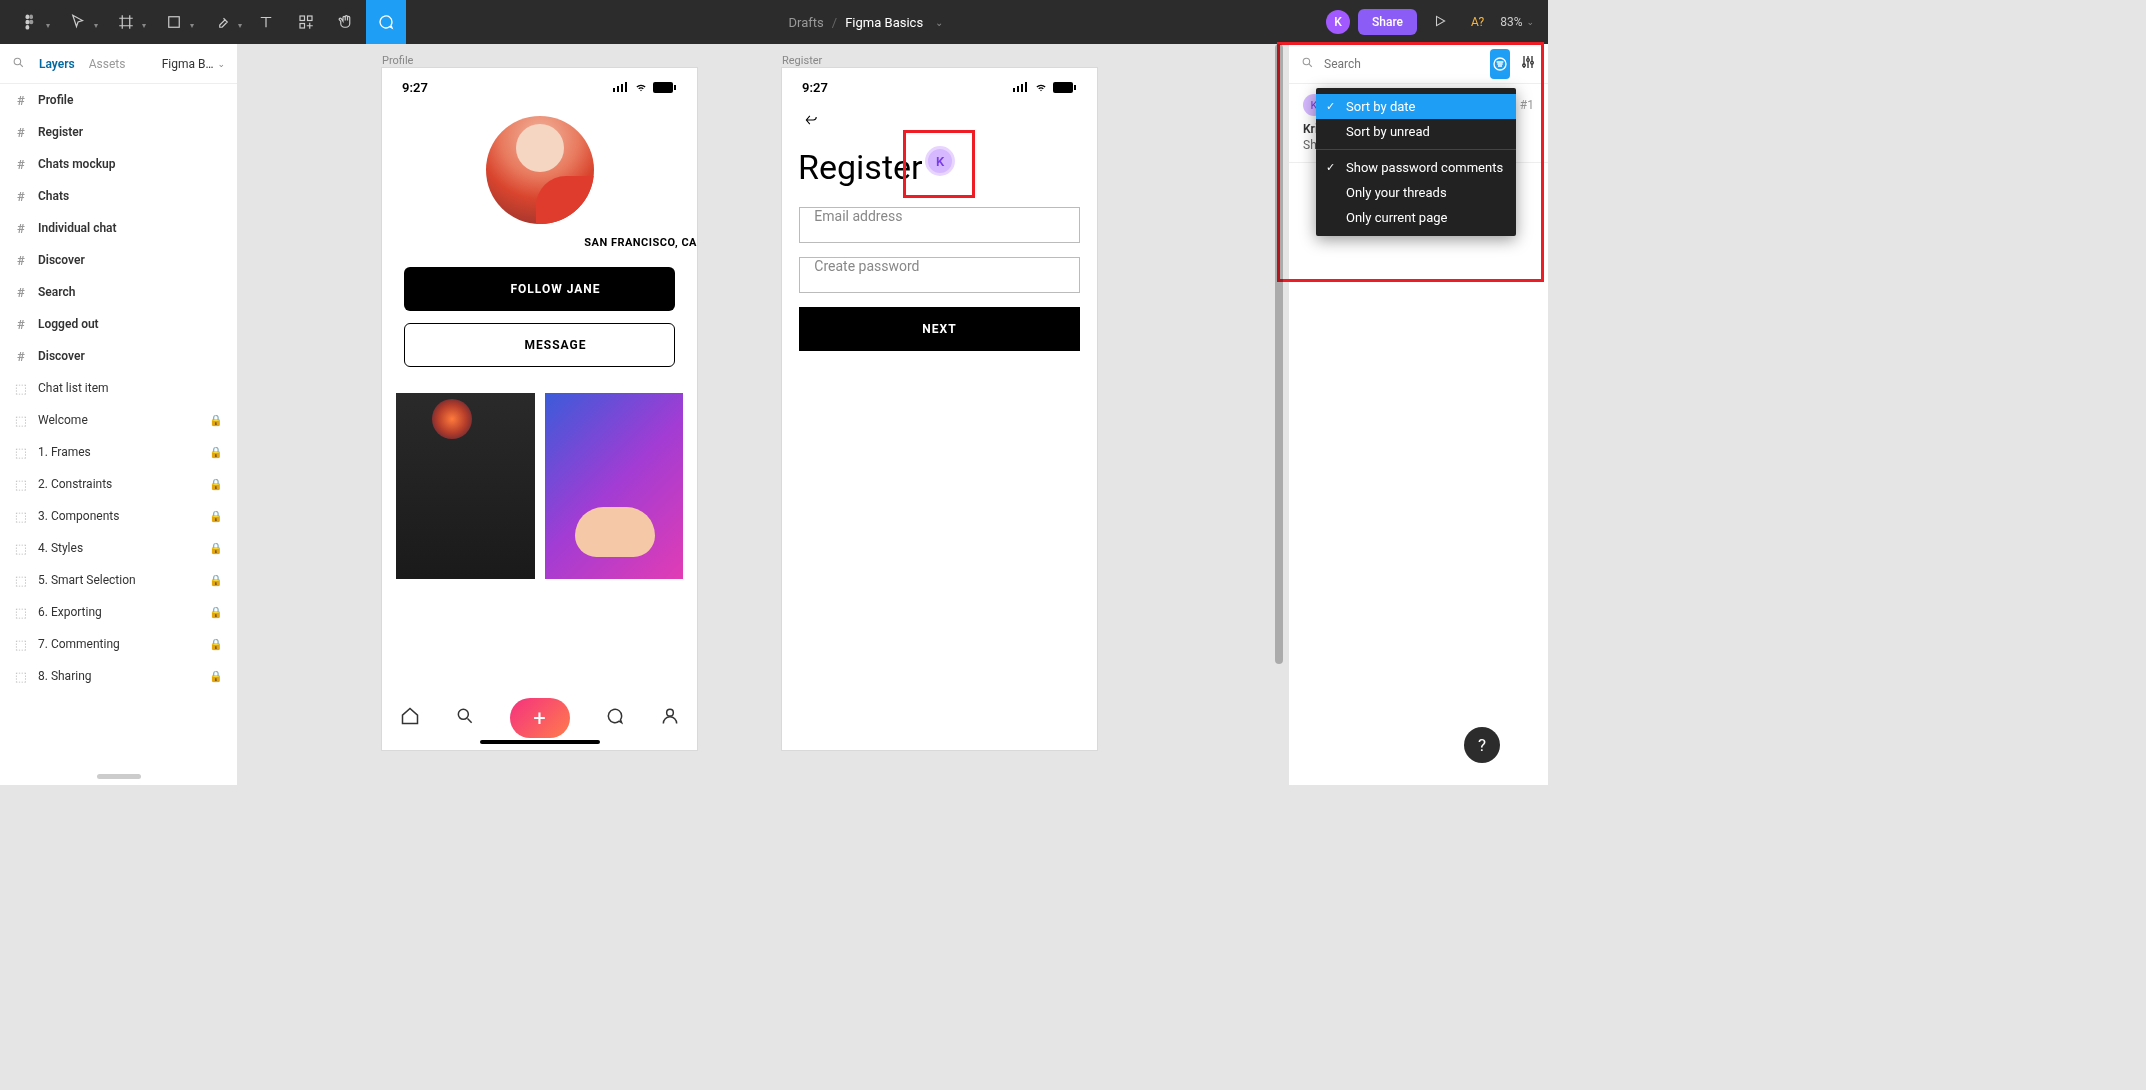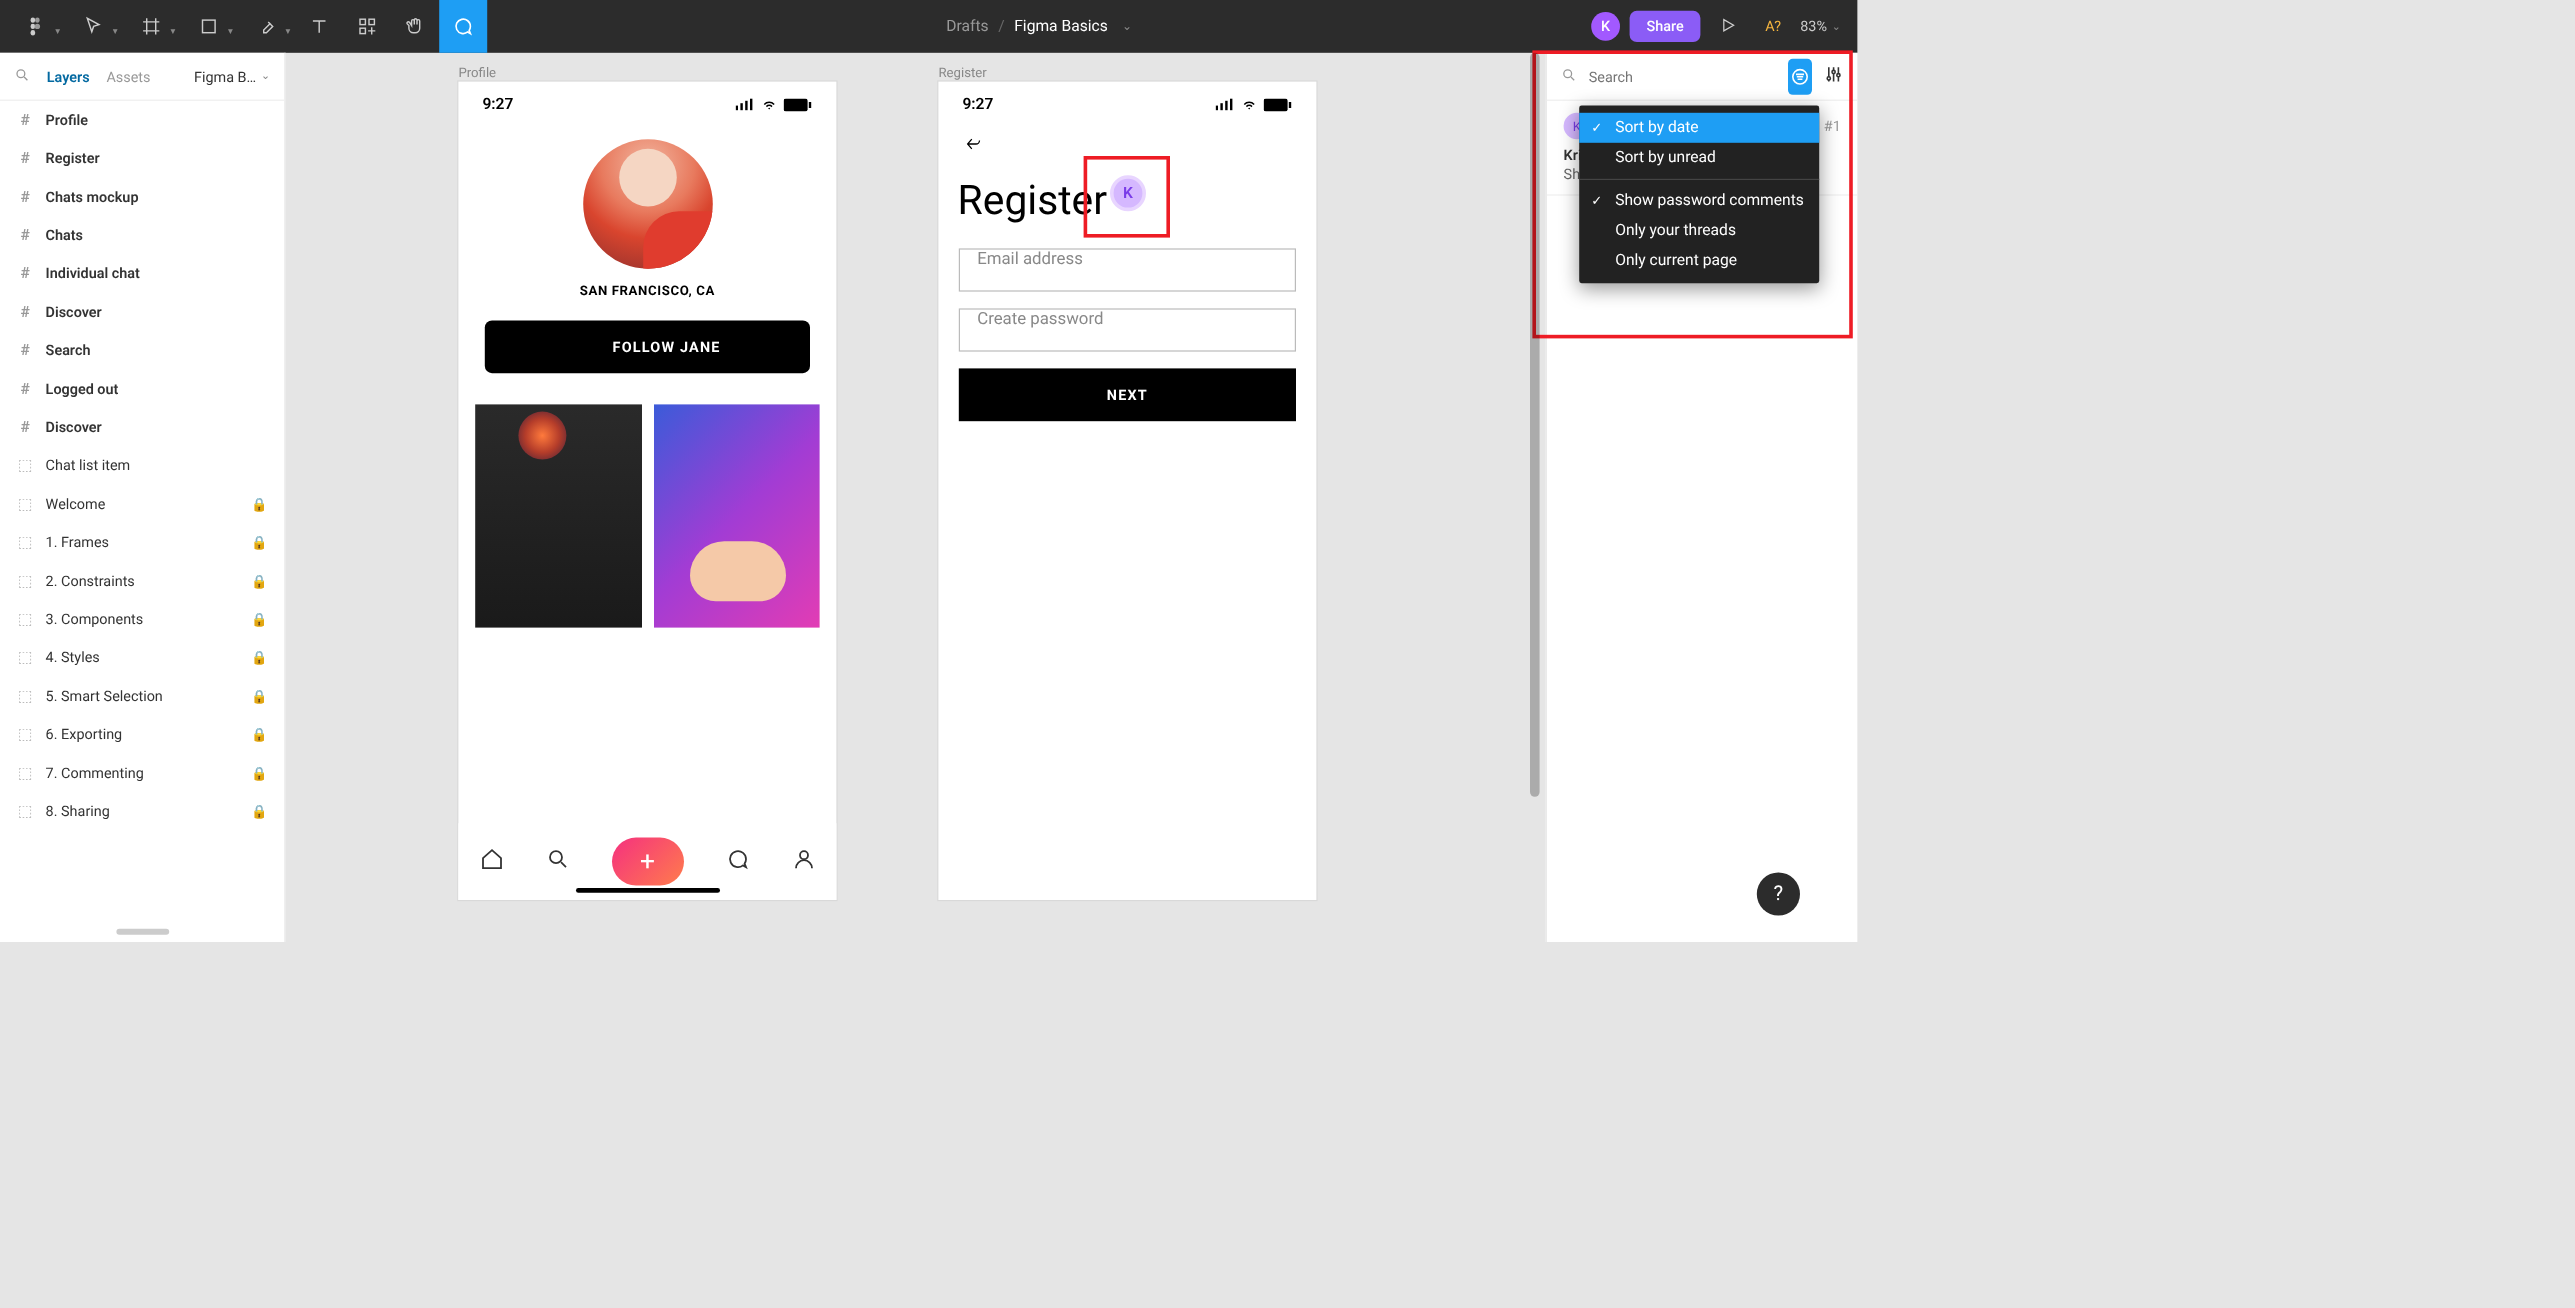--- a/index.html
+++ b/index.html
@@ -47,21 +47,21 @@
 .frame-label { position:absolute; font-size:11px; color:#888; }
 .frame { position:absolute; background:#fff; box-shadow:0 0 0 1px rgba(0,0,0,0.05); }
 
 
 .status-bar { height:38px; display:flex; align-items:center; justify-content:space-between; padding:0 20px; font-size:13px; font-weight:600; }
 .status-icons { display:flex; gap:4px; align-items:center; }
 .avatar-circle { width:108px; height:108px; border-radius:50%; margin:10px auto 12px; background:radial-gradient(circle at 50% 20%, #f2b6a0 0%, #e87a5e 38%, #d9452e 60%, #8e2f2d 100%); position:relative; overflow:hidden; }
 .avatar-circle::before { content:''; position:absolute; top:8px; left:30px; width:48px; height:48px; border-radius:50%; background:#f5d6c3; }
 .avatar-circle::after { content:''; position:absolute; top:60px; left:50px; right:-5px; height:60px; background:#e03c2e; border-radius:30px 0 0 0; }
 .profile-name { text-align:center; font-size:30px; font-weight:400; letter-spacing:1px; margin-top:6px; }
-.profile-loc { text-align:center; font-size:11px; font-weight:700; letter-spacing:0.5px; margin-top:10px; }
+.profile-loc { text-align:right; font-size:11px; font-weight:700; letter-spacing:0.5px; margin-top:10px; }
 .p-btn { display:block; margin:18px auto 0; width:86%; height:44px; border-radius:6px; font-size:12px; font-weight:700; letter-spacing:1px; cursor:pointer;padding-left:32px; }
 .p-btn.dark { background:#000; color:#fff; border:none; }
 .p-btn.light { background:#fff; border:1.5px solid #000; margin-top:12px; }
 .grid-imgs { display:flex; gap:10px; padding:26px 14px 0; }
 .img-box { flex:1; height:186px; }
 .img-box.a { background:linear-gradient(#2a2a2a,#1a1a1a); position:relative; overflow:hidden; }
 .img-box.a::before { content:''; position:absolute; top:6px; left:36px; width:40px; height:40px; border-radius:50%; background:radial-gradient(#ff7a3c,#b53d2a,#3a1d3a); }
 .img-box.b { background:linear-gradient(135deg,#3b5bd9,#a23cd4,#e23cb4); position:relative; overflow:hidden; }
 .img-box.b::before { content:''; position:absolute; bottom:22px; left:30px; width:80px; height:50px; background:#f5c9a8; border-radius:40px 40px 30px 30px; }
 .tabbar { position:absolute; bottom:0; left:0; right:0; height:64px; background:#fff; display:flex; align-items:center; justify-content:space-around; }
@@ -318,20 +318,21 @@
           </svg>
         <svg width="24" height="11">
             <rect x="0" y="0" width="20" height="11" rx="2" fill="#000"></rect>
             <rect x="21" y="3" width="2" height="5" fill="#000"></rect>
           </svg>
       </span>
     </div>
     <div class="avatar-circle"></div>
     <div class="profile-loc">SAN FRANCISCO, CA</div>
     <button class="p-btn dark">FOLLOW JANE</button>
+    <button class="p-btn light">MESSAGE</button>
     <div class="grid-imgs">
       <div class="img-box a"></div>
       <div class="img-box b"></div>
     </div>
     <div class="tabbar">
       <span class="ico"><svg width="20" height="20" viewBox="0 0 24 24" fill="none" stroke="#333" stroke-width="1.8">
             <path d="M3 11l9-8 9 8v10H3z"></path>
           </svg></span>
       <span class="ico"><svg width="20" height="20" viewBox="0 0 24 24" fill="none" stroke="#333" stroke-width="1.8">
             <circle cx="10" cy="10" r="6"></circle>

